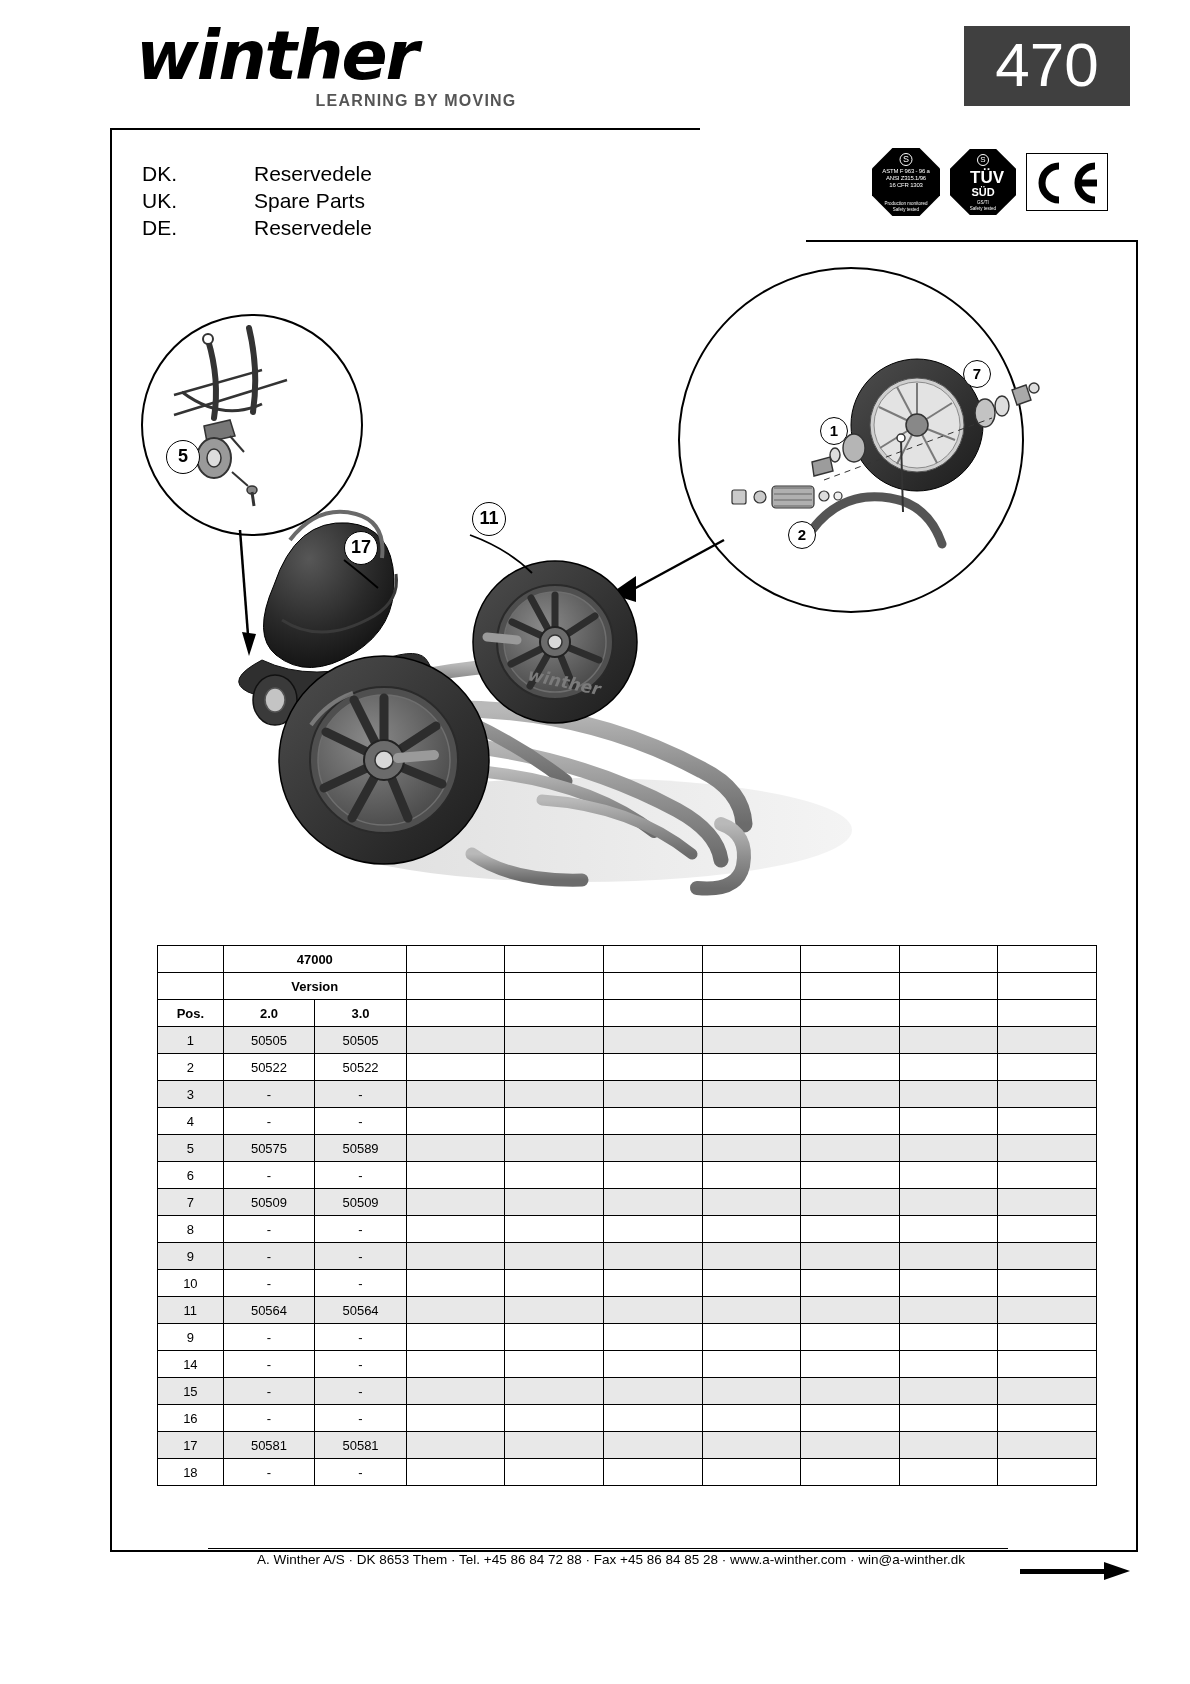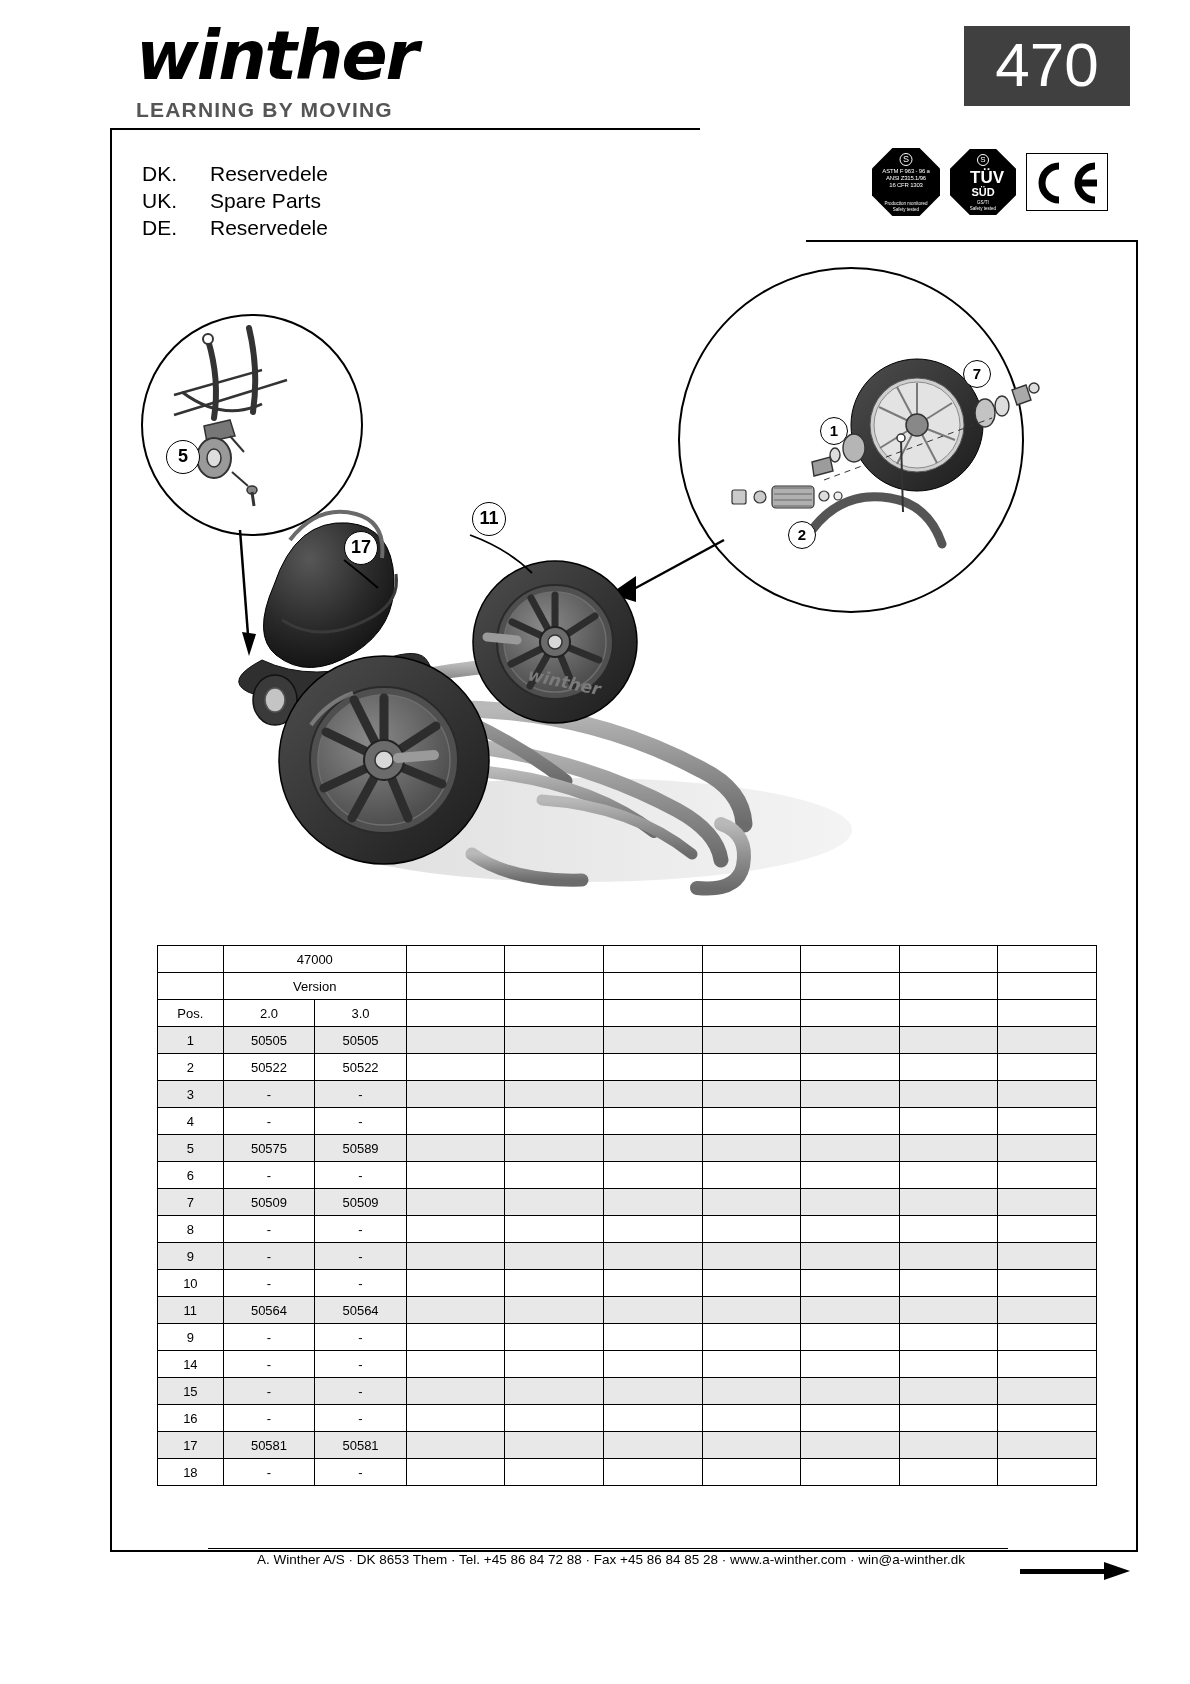--- a/index.html
+++ b/index.html
@@ -28,25 +28,26 @@
   .brand-logo {
     font-family: "DejaVu Sans", sans-serif;
     font-size: 68px;
     font-weight: 700;
     font-style: italic;
     letter-spacing: -2px;
     line-height: 1;
     color: #000;
   }
   .brand-tagline {
-    margin-top: 8px;
-    font-size: 21px;
+    margin-top: 2px;
+    font-size: 16px;
     font-weight: 700;
     letter-spacing: 1.2px;
     color: #555;
+    text-align: center;
   }
   .model-badge {
     position: absolute;
     right: 60px; top: 26px;
     width: 166px; height: 80px;
     background: #404040;
     color: #fff;
     font-size: 62px;
     font-weight: 400;
     text-align: center;
@@ -81,21 +82,21 @@
     background: #fff;
   }
 
   
   .lang-list {
     position: absolute;
     left: 142px; top: 160px;
     font-size: 21px;
     line-height: 27px;
   }
-  .lang-row { display: flex; }
+  .lang-row { display: flex; gap: 44px; }
   .lang-code { width: 68px; }
   .lang-text { }
 
   
   .certs {
     position: absolute;
     left: 872px; top: 148px;
     display: flex;
     align-items: center;
     gap: 10px;
@@ -189,21 +190,21 @@
     border: 1px solid #000;
     height: 27px;
     text-align: center;
     vertical-align: middle;
     padding: 0;
   }
   .c-pos { width: 56px; }
   .c-v   { width: 78px; }
   .c-blank { width: 84px; }
   .row-shade td { background: #e8e8e8; }
-  .bold { font-weight: 400; }
+  .bold { font-weight: 700; }
   .hdr-row td { height: 26px; }
 
   
   .footer {
     position: absolute;
     left: 0; top: 1552px;
     width: 1190px;
     text-align: center;
     font-size: 13.5px;
     padding-left: 32px;

